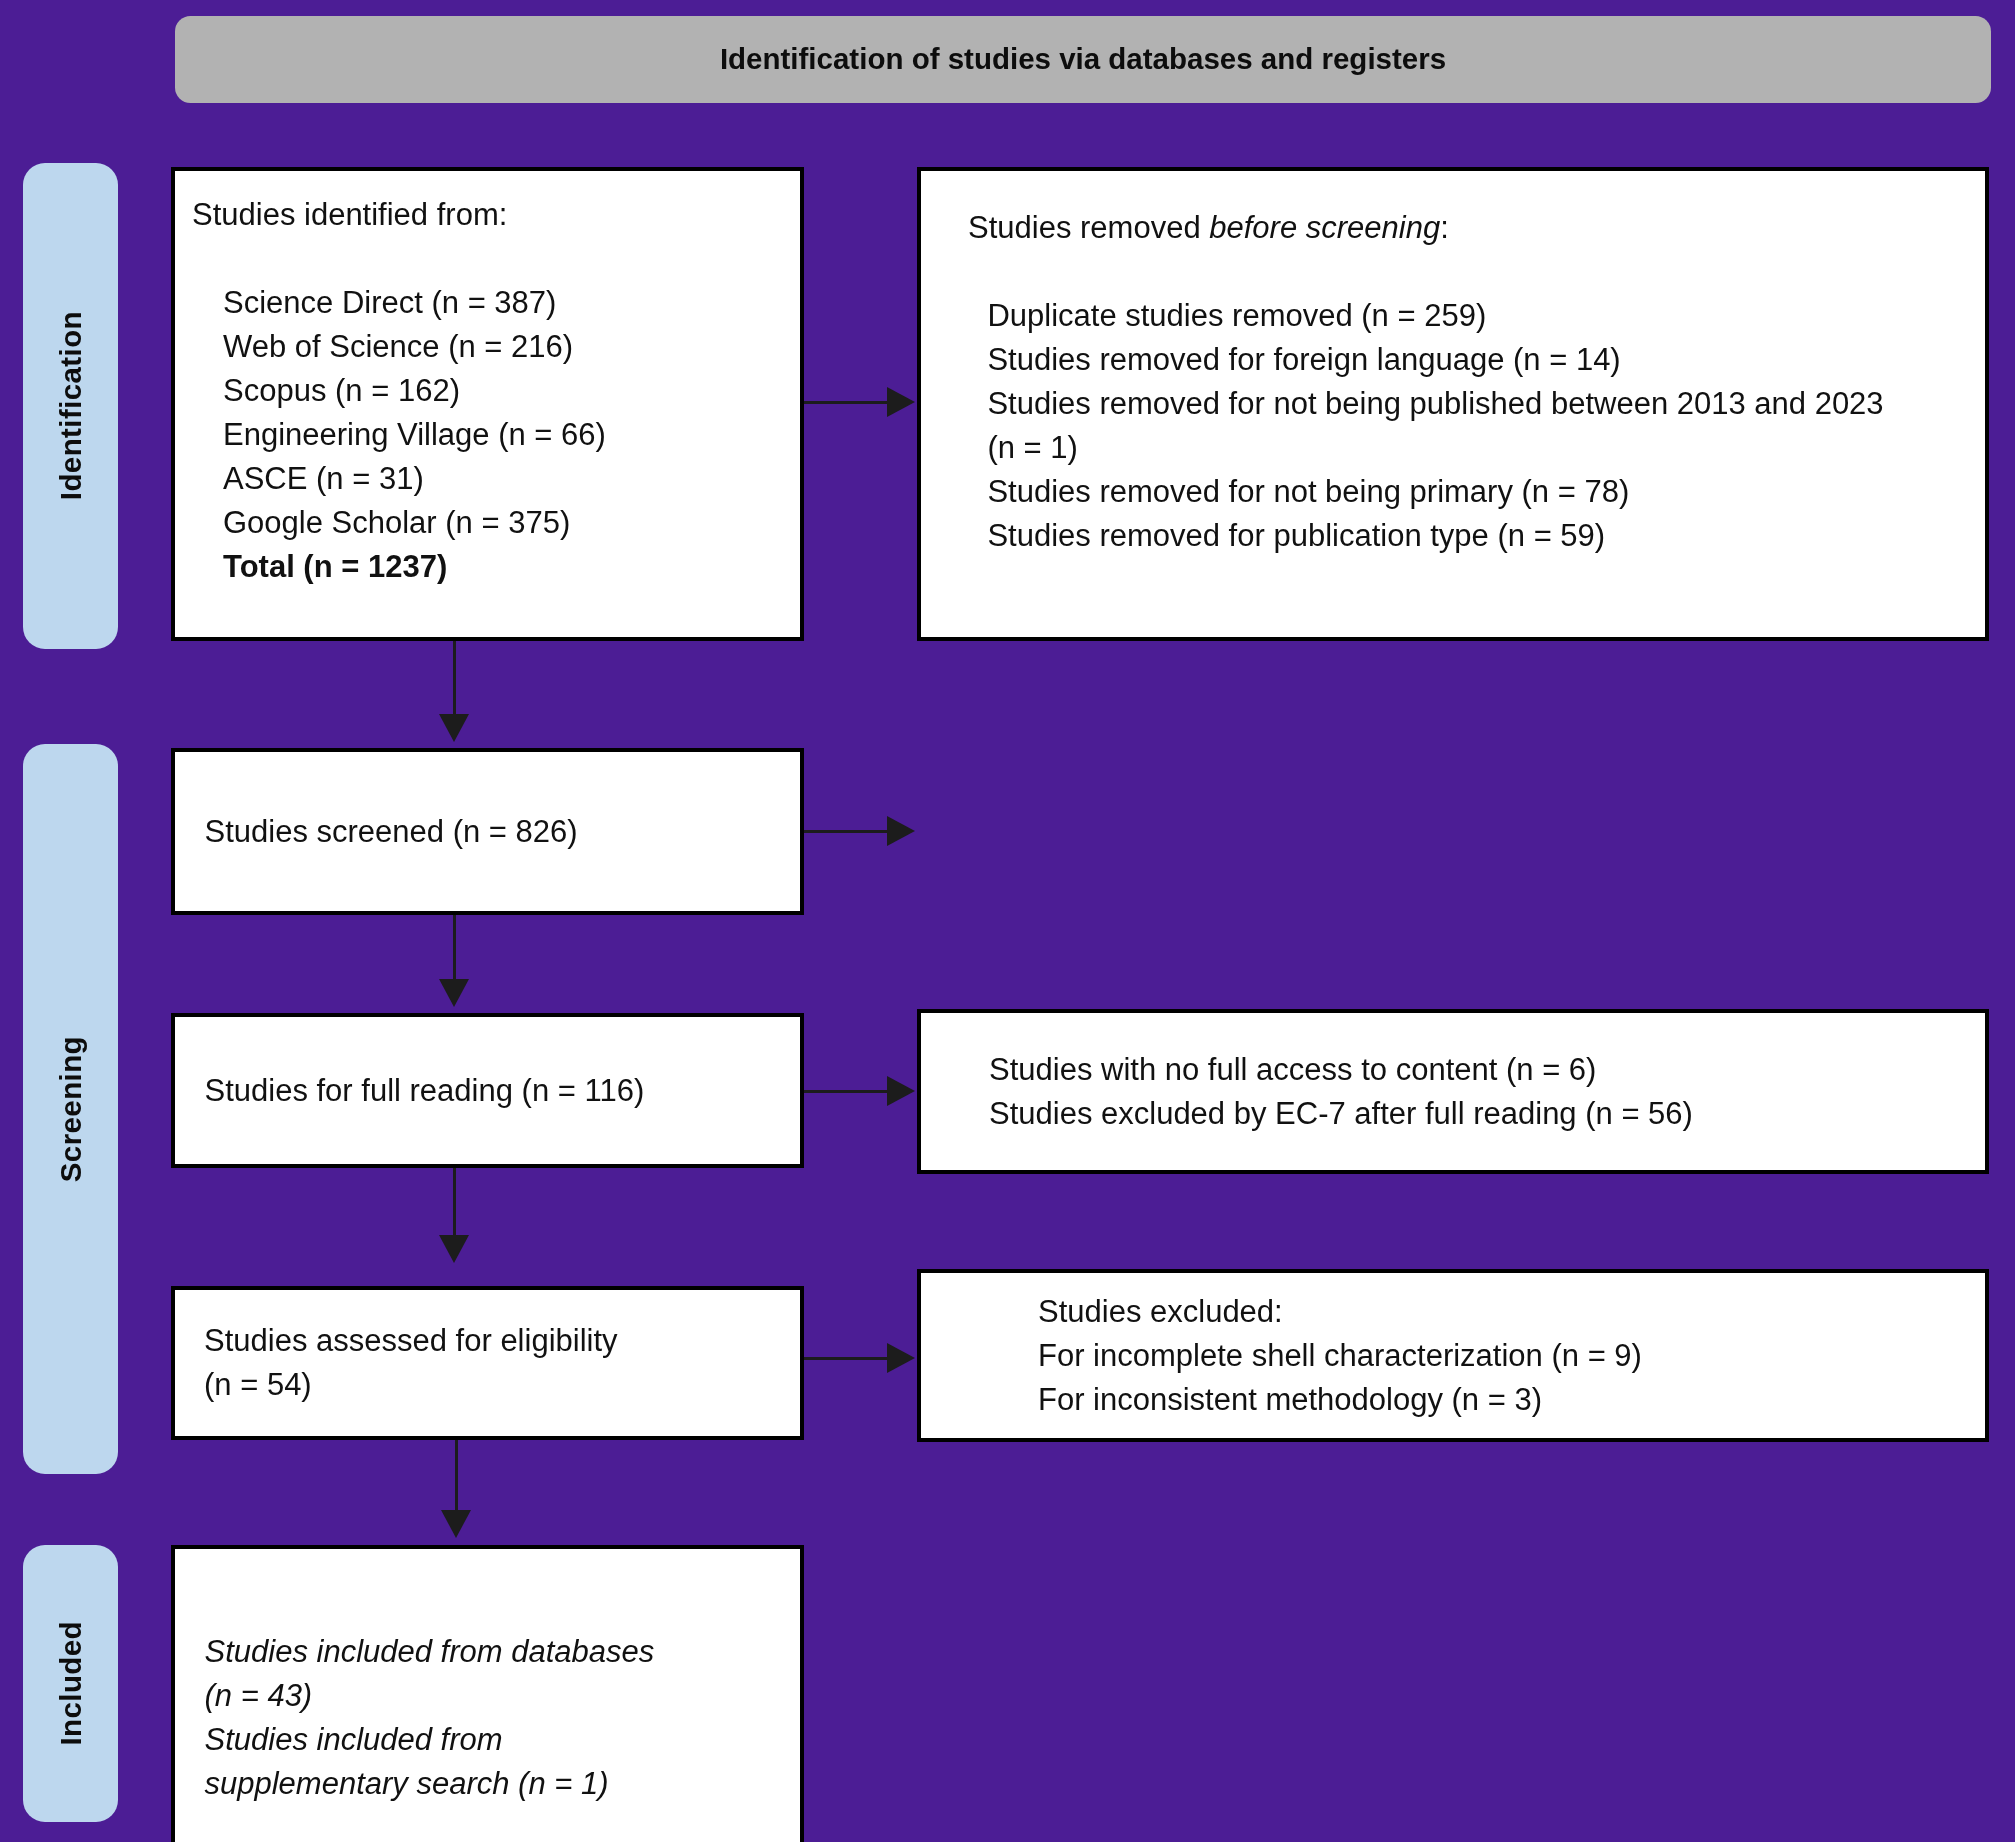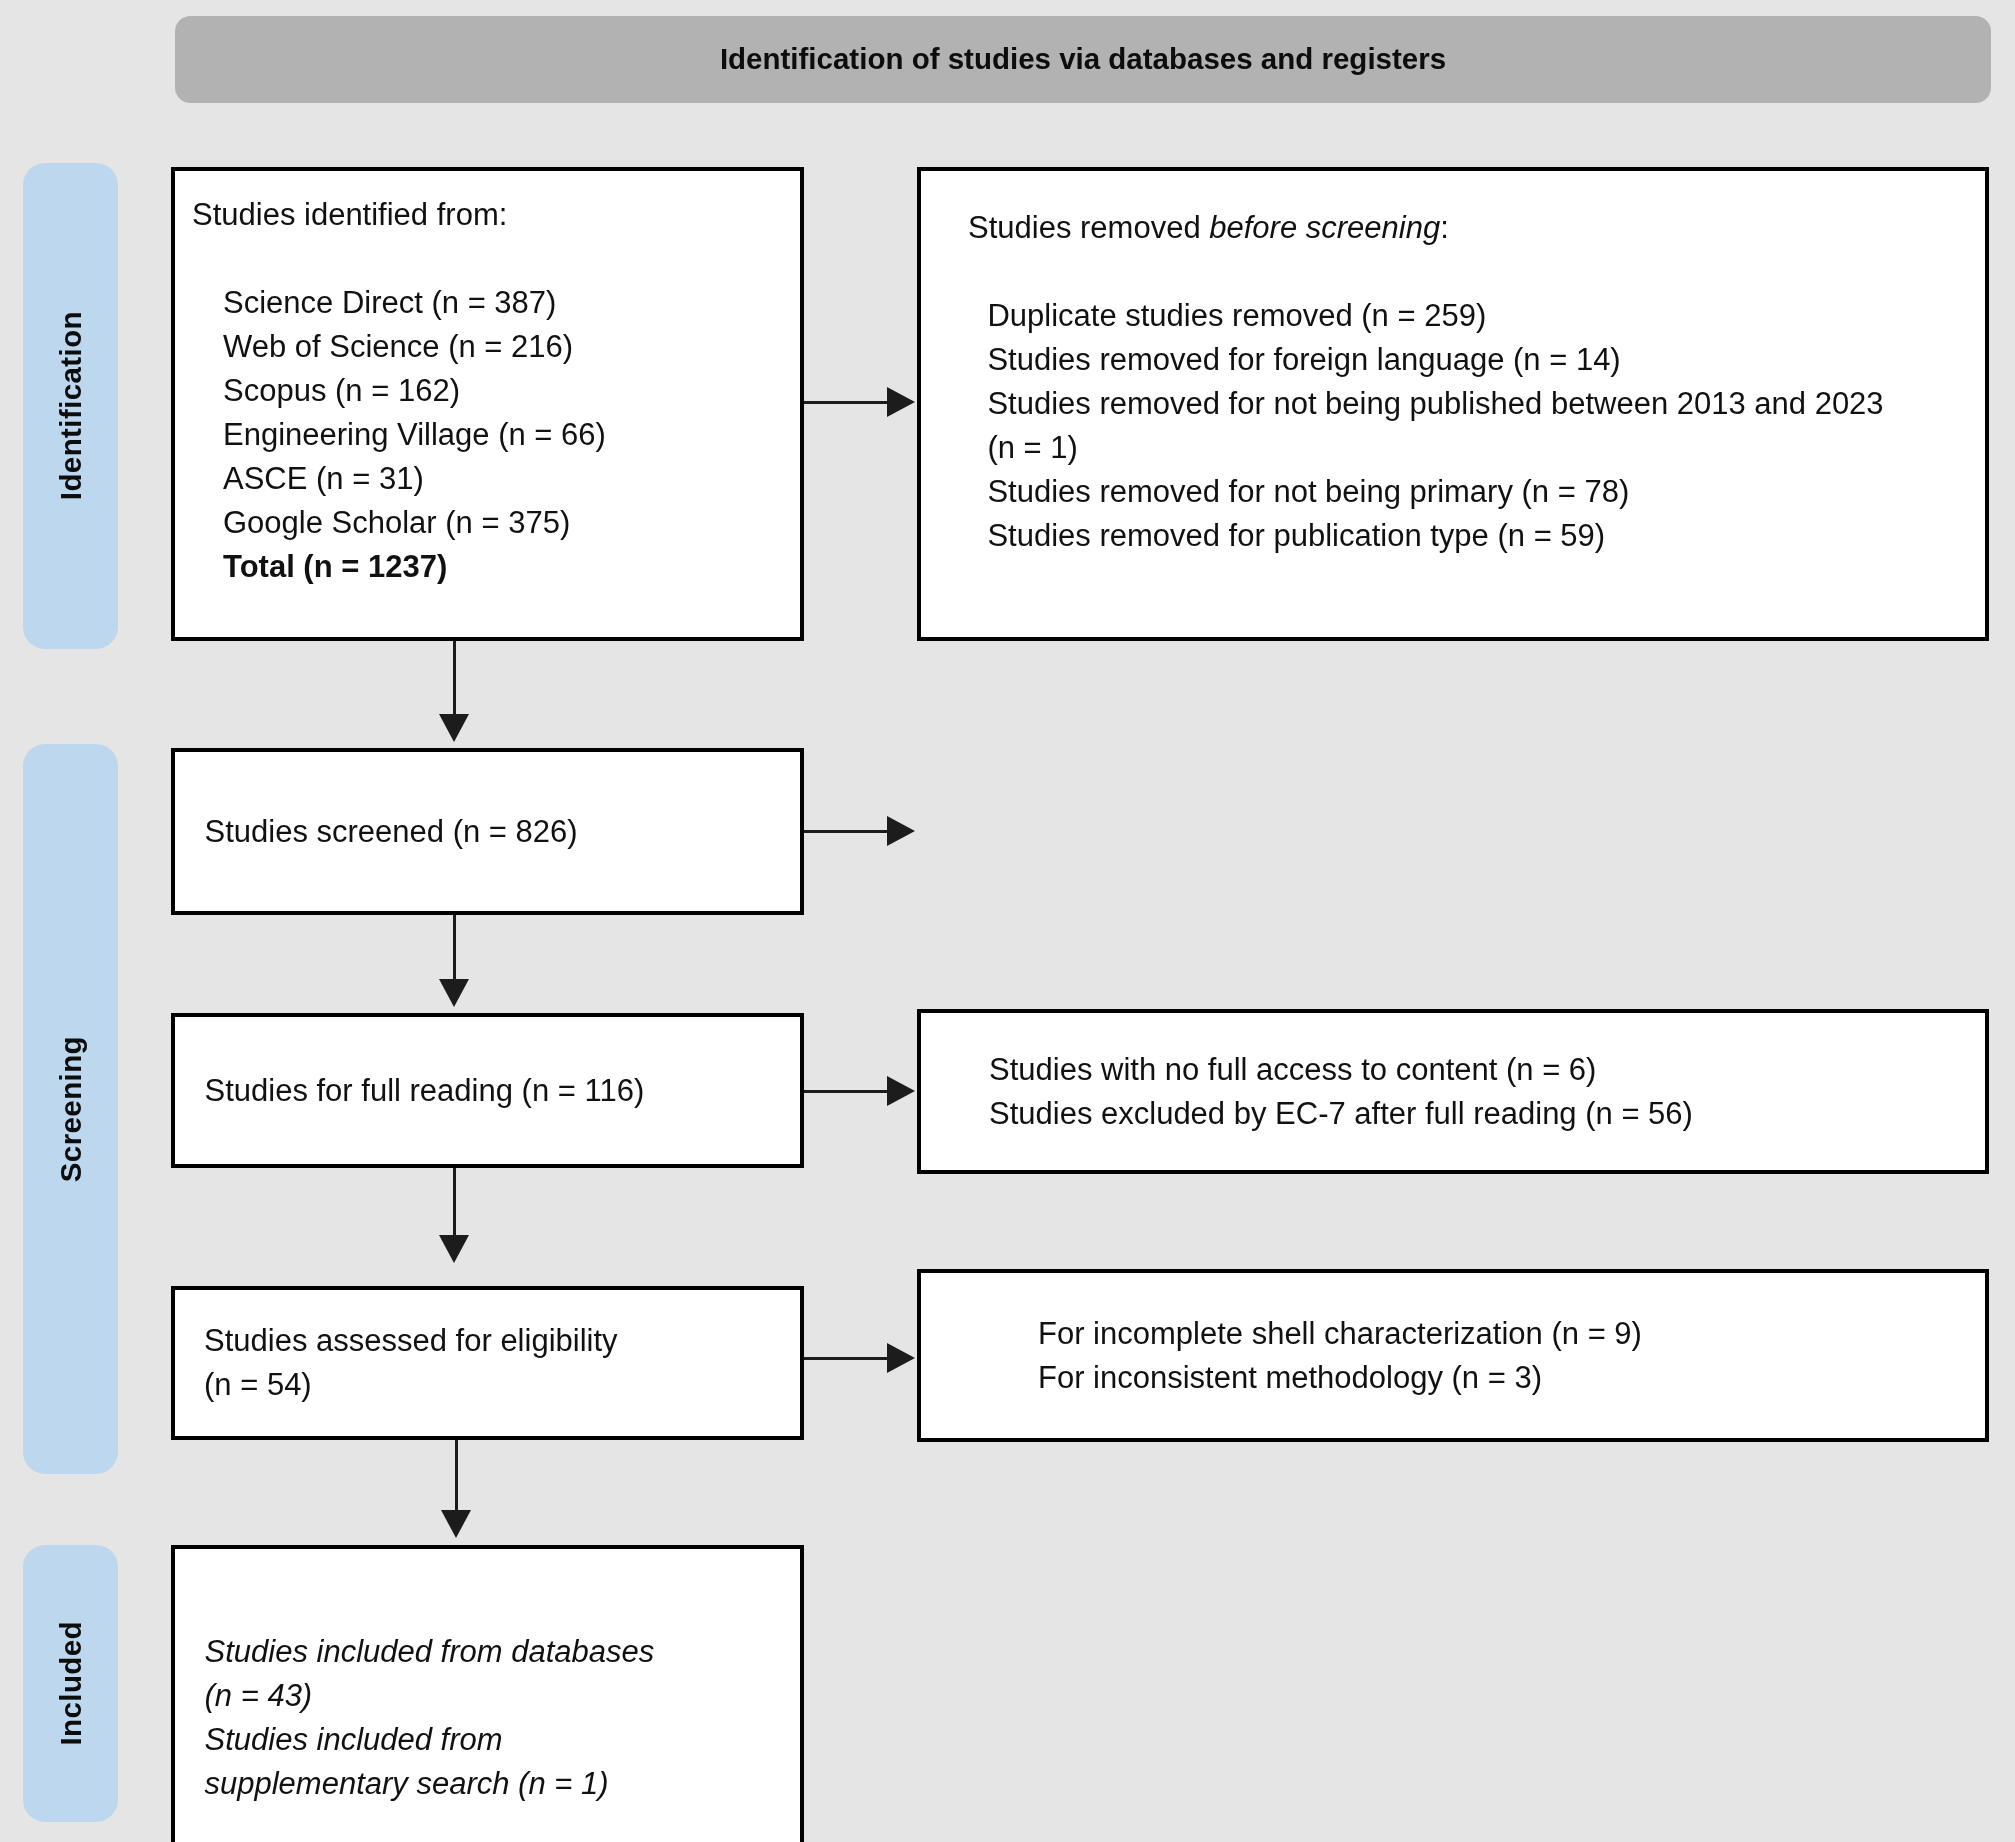--- a/index.html
+++ b/index.html
@@ -6,21 +6,21 @@
     --header-bg:#b2b2b2;
     --stage-bg:#bdd7ee;
     --ink:#111111;
     --line:#1c1c1c;
   }
   html,body{margin:0;padding:0;background:#ffffff;}
   #page-root{
     position:relative;
     width:2015px;
     height:1842px;
-    background:#e5e5e5;
+    background:#4c1d95;
     font-family:"Liberation Sans", sans-serif;
     color:var(--ink);
     overflow:hidden;
   }
   
   .hdr{
     position:absolute;left:175px;top:15.5px;width:1816px;height:87px;
     background:var(--header-bg);border-radius:15.5px;
     display:flex;align-items:center;justify-content:center;
   }
@@ -116,20 +116,21 @@
     <div class="line">Studies with no full access to content (n = 6)</div>
     <div class="line">Studies excluded by EC-7 after full reading (n = 56)</div>
   </div>
 
   <div class="box vcenter" style="left:171px;top:1286px;width:633px;height:154px;padding-left:29px;">
     <div class="line">Studies assessed for eligibility</div>
     <div class="line">(n = 54)</div>
   </div>
 
   <div class="box vcenter" style="left:917px;top:1269px;width:1072px;height:173px;padding-left:117px;">
+    <div class="line">Studies excluded:</div>
     <div class="line">For incomplete shell characterization (n = 9)</div>
     <div class="line">For inconsistent methodology (n = 3)</div>
   </div>
 
   <div class="box vcenter" style="left:171px;top:1545px;width:633px;height:345px;padding-left:29.5px;font-style:italic;">
     <div class="line">Studies included from databases</div>
     <div class="line">(n = 43)</div>
     <div class="line">Studies included from</div>
     <div class="line">supplementary search (n = 1)</div>
   </div>

